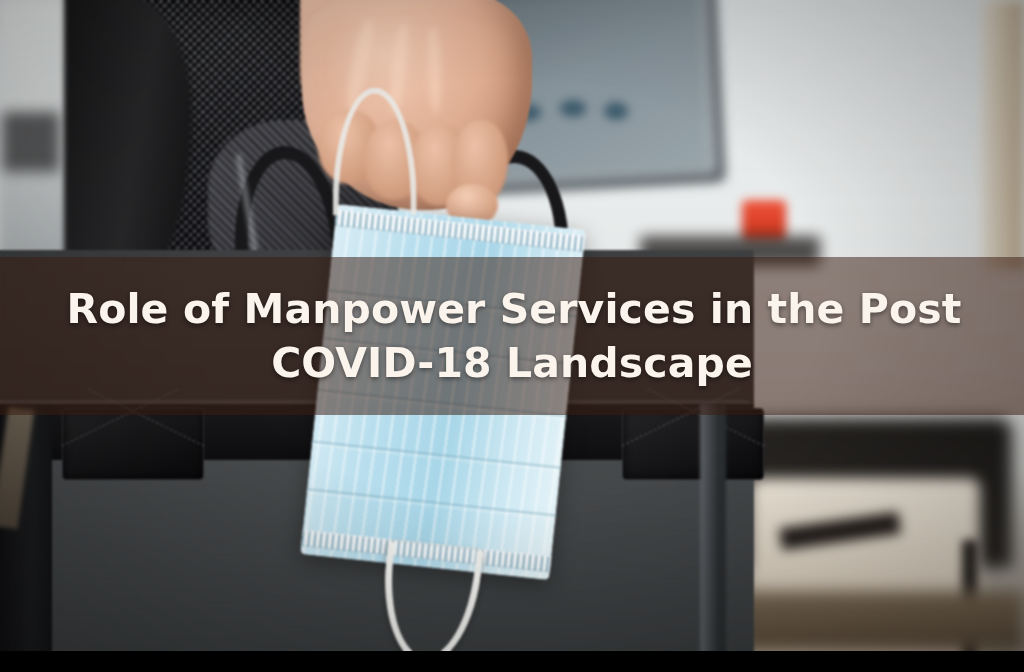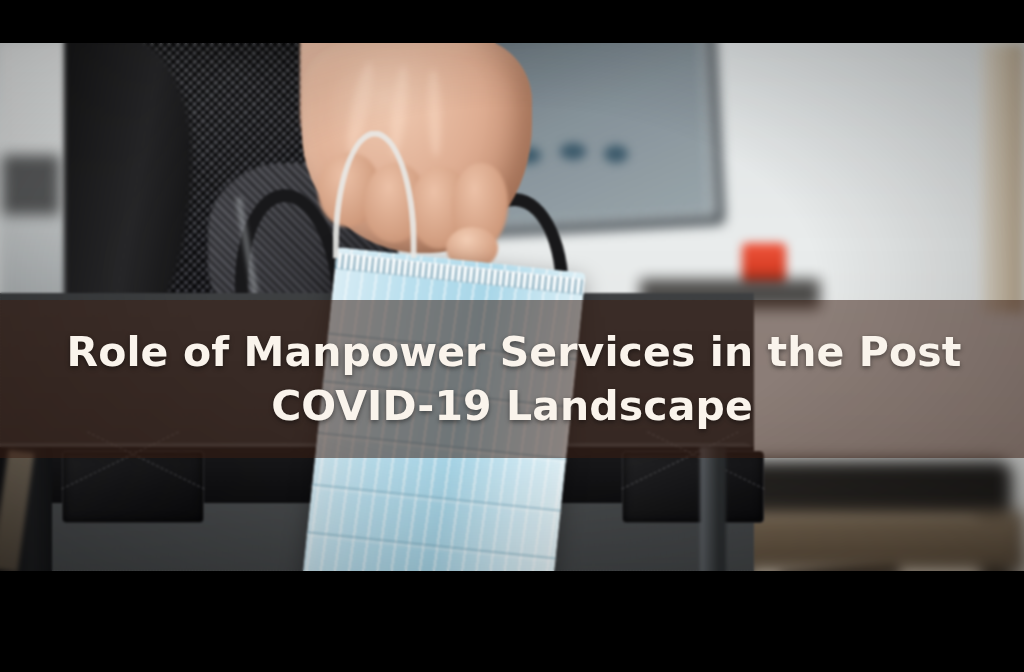--- a/index.html
+++ b/index.html
@@ -5,24 +5,23 @@
 <style>
   * { margin:0; padding:0; box-sizing:border-box; }
   html, body {
     width:1024px; height:672px; overflow:hidden;
     background:#000;
     font-family:"Liberation Sans", sans-serif;
   }
 
   .hero {
     position:relative;
-    width:1024px; height:528px;
+    width:1024px; height:651px;
     overflow:hidden;
     background:#2b2b2b;
-    margin-top:43px;
   }
 
   
   .photo { position:absolute; inset:0; overflow:hidden; }
 
   
   .bg-wall {
     position:absolute; left:0; top:0; width:1024px; height:672px;
     background:
       linear-gradient(180deg,#dfe3e4 0%, #e9ecec 30%, #e3e5e4 55%, #d7d7d4 70%, #b9b4ab 80%, #8e867c 100%);
@@ -386,16 +385,16 @@
       <div class="ear-loop"></div>
       <div class="ear-loop-top"></div>
     </div>
 
     <div class="dof-soft"></div>
     <div class="vignette"></div>
   </div>
 
   <div class="title-overlay">
     <div class="title-line line-1">Role of Manpower Services in the Post</div>
-    <div class="title-line line-2">COVID-19 Landscape</div>
+    <div class="title-line line-2">COVID-18 Landscape</div>
   </div>
 
 </div>
 
 </body></html>

